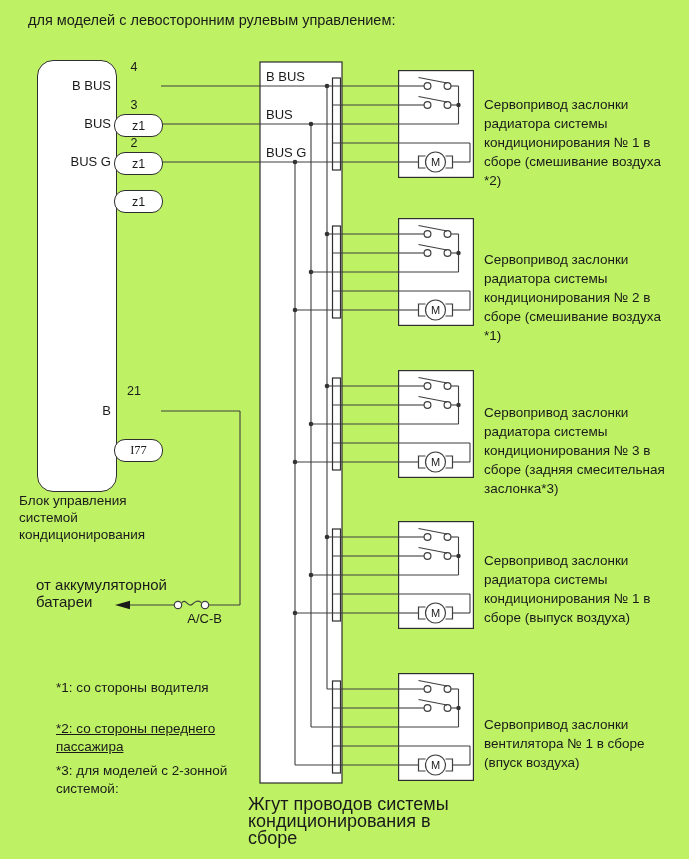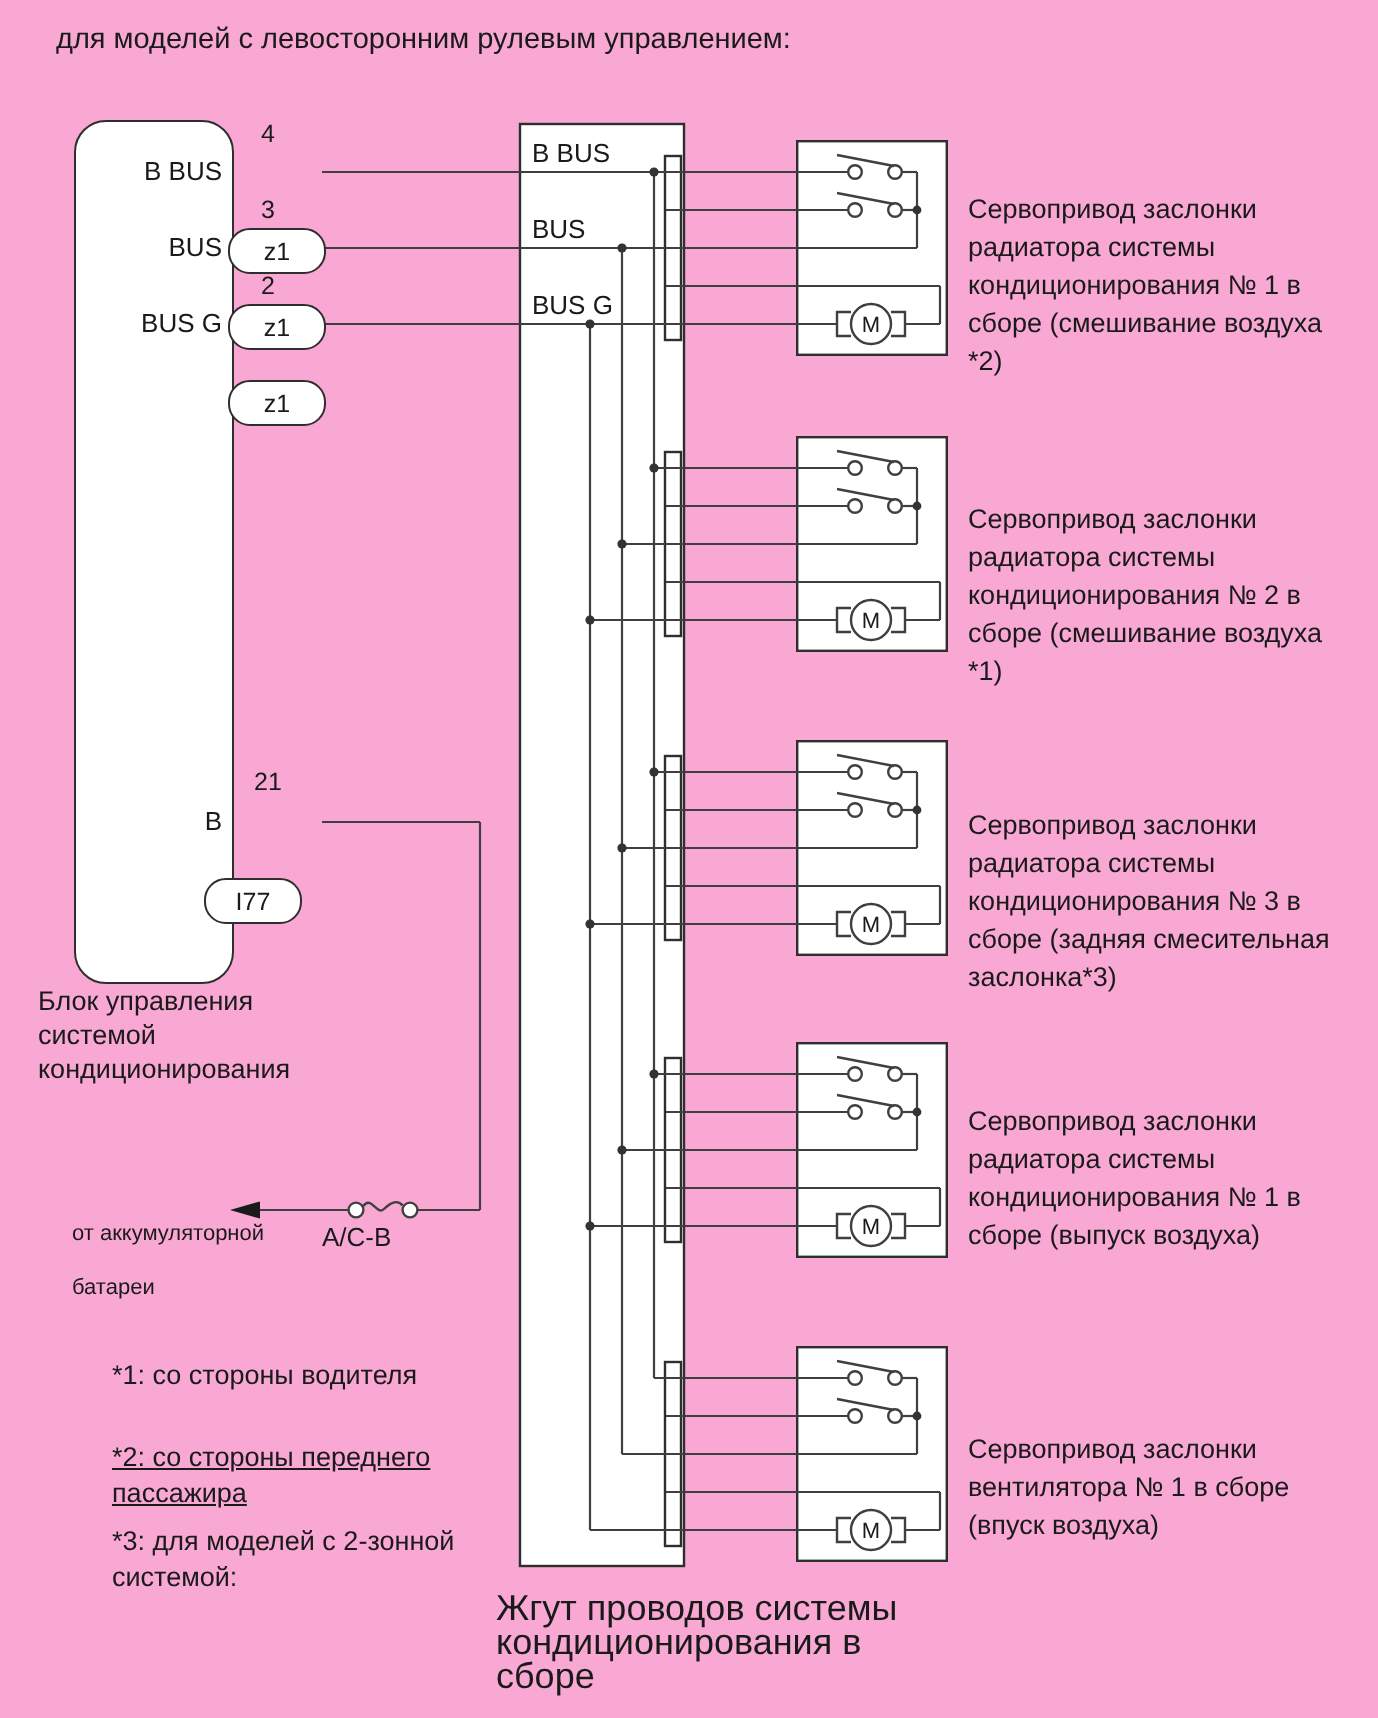--- a/index.html
+++ b/index.html
@@ -1,33 +1,33 @@
 <!DOCTYPE html>
 <html><head>
 <meta charset="utf-8">
 <style>
   html,body{margin:0;padding:0;background:#fff;}
-  #canvas{position:relative;width:689px;height:859px;background:#f9a8d4;
+  #canvas{position:relative;width:689px;height:859px;background:#bef264;
           font-family:"Liberation Sans",sans-serif;color:#1a1a1a;overflow:hidden;}
   .abs{position:absolute;}
   .ml{white-space:pre-line;}
   #wiring{position:absolute;left:0;top:0;}
   .pin-name{font-size:13px;width:71px;text-align:right;}
   .pin-num{font-size:12.5px;width:22px;text-align:center;}
   .oval{width:47px;height:21px;border:1.4px solid #2e2e2e;border-radius:11px;
         background:#fff;font-size:12.5px;display:flex;align-items:center;justify-content:center;margin-top:39px;}
   .buslbl{font-size:13px;}
   .fn{font-size:13.5px;line-height:18px;margin-left:12px;}
   .servo-lbl{width:205px;font-size:13.5px;line-height:19px;}
   #cu-box{left:37px;top:60px;width:78px;height:430px;border:1.5px solid #2e2e2e;border-radius:16px;background:#fff;}
   #harness-lbl{left:248px;top:796px;font-size:18px;line-height:17px;}
   #cu-lbl{left:19px;top:492px;font-size:13.5px;line-height:17px;}
-  #bat-lbl{left:36px;top:604px;font-size:11px;line-height:27px;}
+  #bat-lbl{left:36px;top:576px;font-size:15px;line-height:17px;}
   #title{left:28px;top:12px;font-size:14.5px;}
-  #fuse-lbl{left:161px;top:611px;width:61px;text-align:left;font-size:13px;}
+  #fuse-lbl{left:161px;top:611px;width:61px;text-align:right;font-size:13px;}
 </style>
 </head>
 <body>
 
 <div id="canvas">
 
   <svg id="wiring" width="689" height="859" viewBox="0 0 689 859">
     <defs>
       <symbol id="servo" viewBox="0 0 76 108">
         <rect x="0.6" y="0.6" width="74.8" height="106.8" fill="#fff" stroke="#2e2e2e" stroke-width="1.2"></rect>
@@ -131,21 +131,21 @@
   <div class="abs pin-num" style="left:123px;top:98px;">3</div>
   <div class="abs pin-name" style="left:40px;top:116px;">BUS</div>
   <div class="abs oval" style="left:114px;top:113px;">z1</div>
 
   <div class="abs pin-num" style="left:123px;top:136px;">2</div>
   <div class="abs pin-name" style="left:40px;top:154px;">BUS G</div>
   <div class="abs oval" style="left:114px;top:151px;">z1</div>
 
   <div class="abs pin-num" style="left:123px;top:384px;">21</div>
   <div class="abs pin-name" style="left:40px;top:403px;">B</div>
-  <div class="abs oval" style="left:102px;top:400px;">I77</div>
+  <div class="abs oval" style="left:114px;top:400px;font-family:Liberation Serif, serif;">I77</div>
 
   <div class="abs buslbl" style="left:266px;top:69px;">B BUS</div>
   <div class="abs buslbl" style="left:266px;top:107px;">BUS</div>
   <div class="abs buslbl" style="left:266px;top:145px;">BUS G</div>
   <div class="abs ml" id="harness-lbl">Жгут проводов системы
 кондиционирования в
 сборе</div>
 
   <div class="abs ml" id="bat-lbl">от аккумуляторной
 батареи</div>

